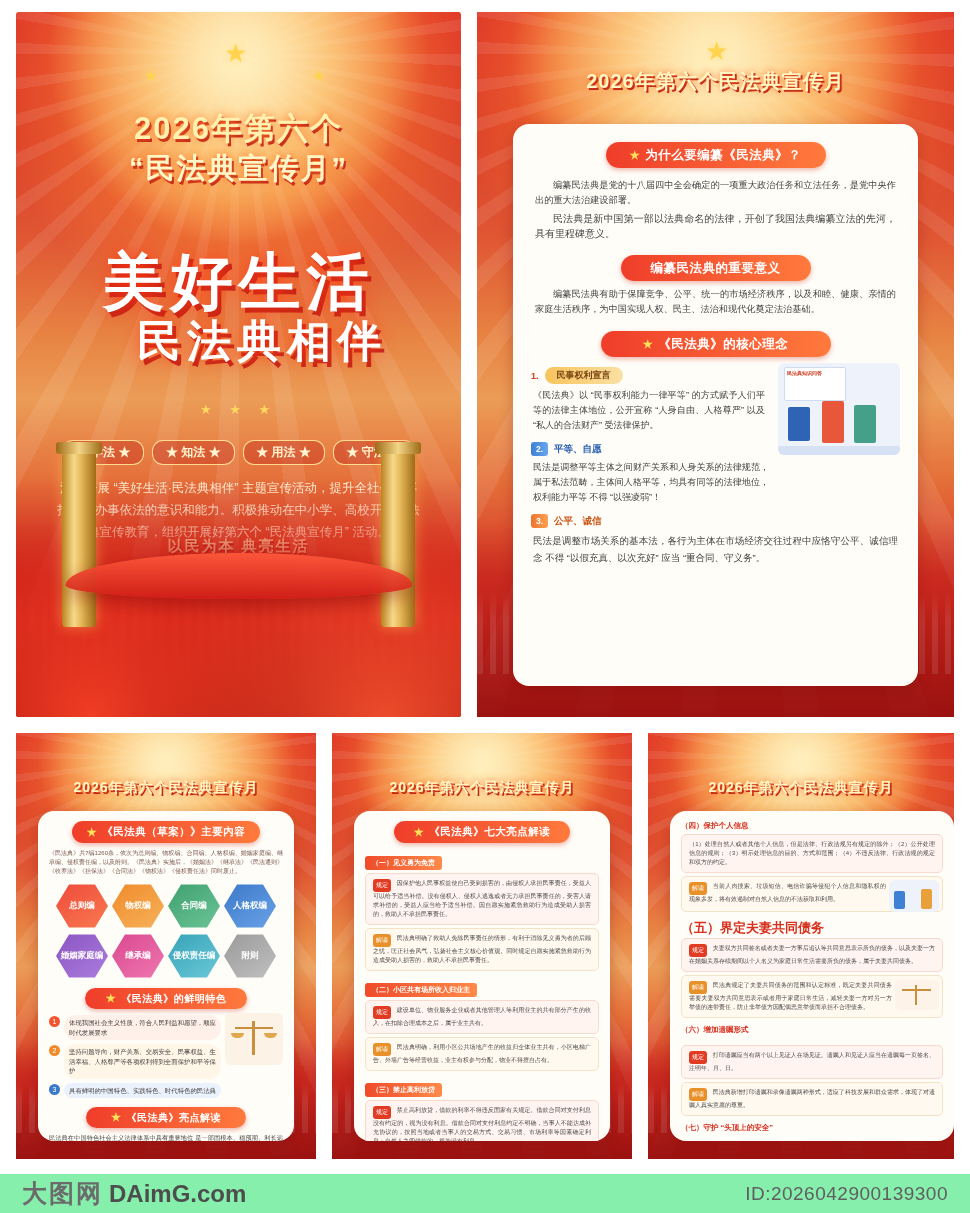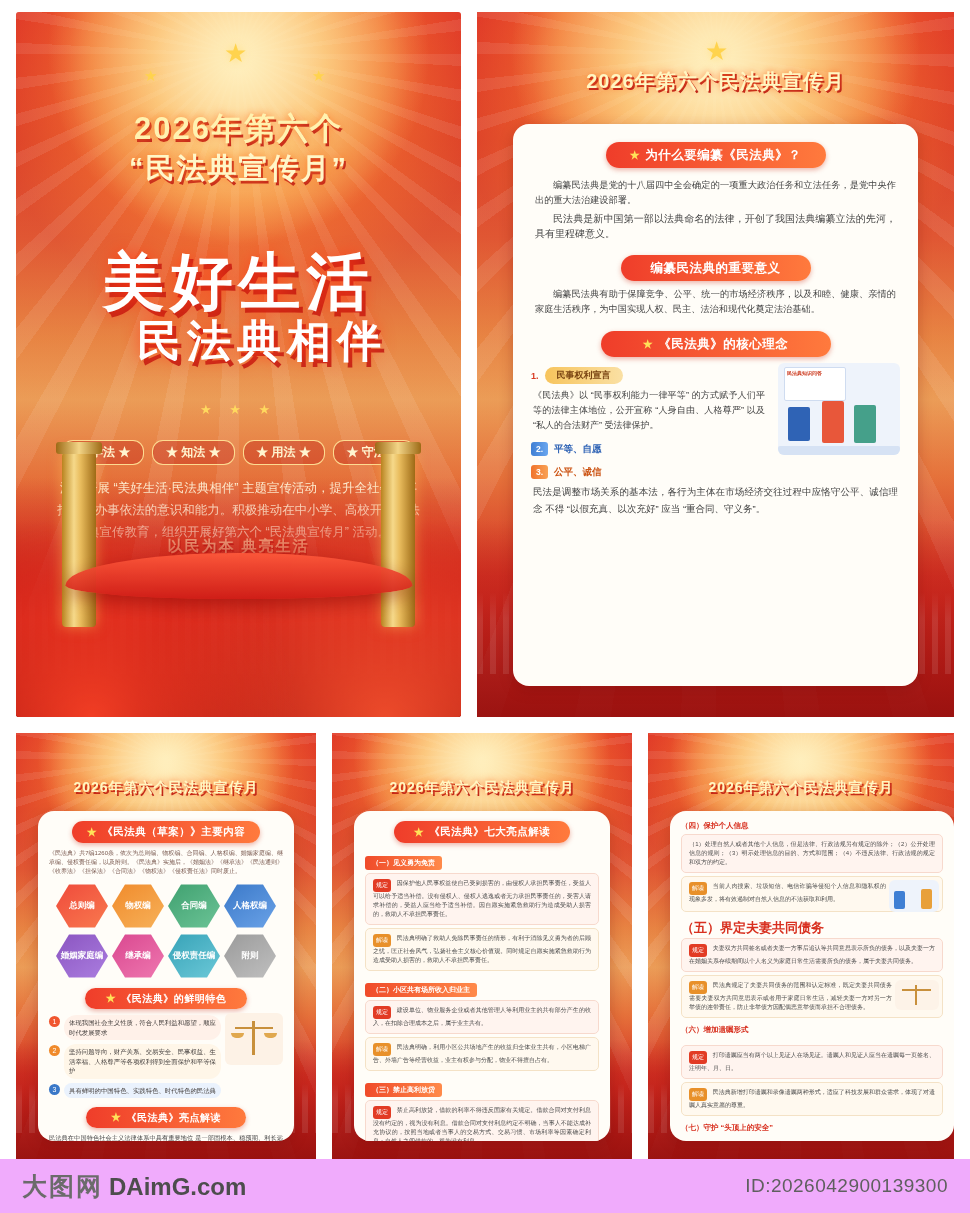--- a/index.html
+++ b/index.html
@@ -170,21 +170,21 @@
   }
   .chip {
     border-radius:12px; padding:4px 8px; font-size:8.4px; line-height:13px;
     color:#46413f;
   }
   .illus { border-radius:6px; background:#eef3fb; position:relative; overflow:hidden; }
   .illus .fig { position:absolute; border-radius:2px; }
 
   
   #footer {
-    position:absolute; left:0; right:0; bottom:0; height:54px; background:#f0abfc;
+    position:absolute; left:0; right:0; bottom:0; height:39px; background:#86efac;
     display:flex; align-items:center; justify-content:space-between;
     padding:0 22px;
     gap:24px;
   }
   #footer .logo { display:flex; align-items:baseline; gap:6px; }
   #footer .logo .cn { font-size:25px; font-weight:bold; color:#6b6b6b; letter-spacing:2px;}
   #footer .logo .en { font-size:24px; font-weight:bold; color:#4d4d4d; }
   #footer .idtxt { font-size:19px; color:#5f5f5f; letter-spacing:.5px; }
 </style>
 </head>
@@ -253,20 +253,21 @@
       <div style="display:flex; align-items:center; gap:6px;">
         <span style="color:#d83a22; font-weight:bold; font-size:9px;">1.</span>
         <span style="background:linear-gradient(90deg,#f7c45c,#fae0a4); color:#7a4412; font-weight:bold; font-size:9px; border-radius:9px; padding:2px 12px;">民事权利宣言</span>
       </div>
       <div class="body-text" style="margin:4px 2px 0 2px; width:232px;">《民法典》以 “民事权利能力一律平等” 的方式赋予人们平等的法律主体地位，公开宣称 “人身自由、人格尊严” 以及 “私人的合法财产” 受法律保护。</div>
 
       <div style="display:flex; align-items:center; gap:6px; margin-top:9px; width:236px;">
         <span style="background:linear-gradient(90deg,#3f7fd4,#6aa6ef); color:#fff; font-weight:bold; font-size:8.5px; border-radius:3px; padding:2px 5px;">2.</span>
         <span style="color:#2f63b5; font-weight:bold; font-size:9.5px;">平等、自愿</span>
       </div>
+      <div class="body-text" style="margin:4px 2px 0 2px; width:236px;">民法是调整平等主体之间财产关系和人身关系的法律规范，属于私法范畴，主体间人格平等，均具有同等的法律地位，权利能力平等 不得 “以强凌弱”！</div>
 
       <div style="display:flex; align-items:center; gap:6px; margin-top:9px;">
         <span style="background:linear-gradient(90deg,#f0732c,#f9a255); color:#fff; font-weight:bold; font-size:8.5px; border-radius:3px; padding:2px 5px;">3.</span>
         <span style="color:#cc5414; font-weight:bold; font-size:9.5px;">公平、诚信</span>
       </div>
       <div class="body-text" style="margin:4px 2px 0 2px; font-size:9.5px; line-height:17px;">民法是调整市场关系的基本法，各行为主体在市场经济交往过程中应恪守公平、诚信理念 不得 “以假充真、以次充好” 应当 “重合同、守义务”。</div>
 
       <div class="illus" style="position:absolute; right:0; top:-4px; width:122px; height:92px;">
         <div class="fig" style="left:6px; top:4px; width:62px; height:34px; background:#ffffff; border:1px solid #cfdcf0;"></div>
         <div style="position:absolute; left:9px; top:7px; font-size:5px; color:#cc3a1e; font-weight:bold;">民法典知识问答</div>

